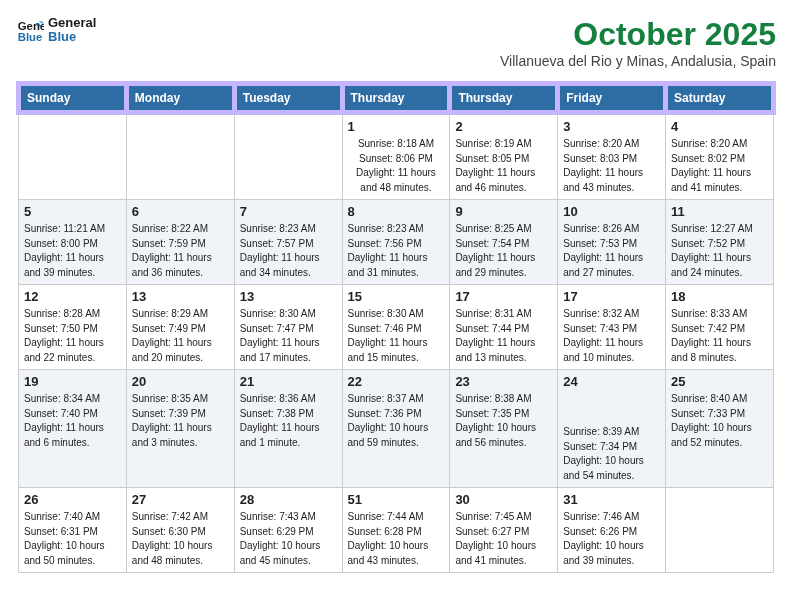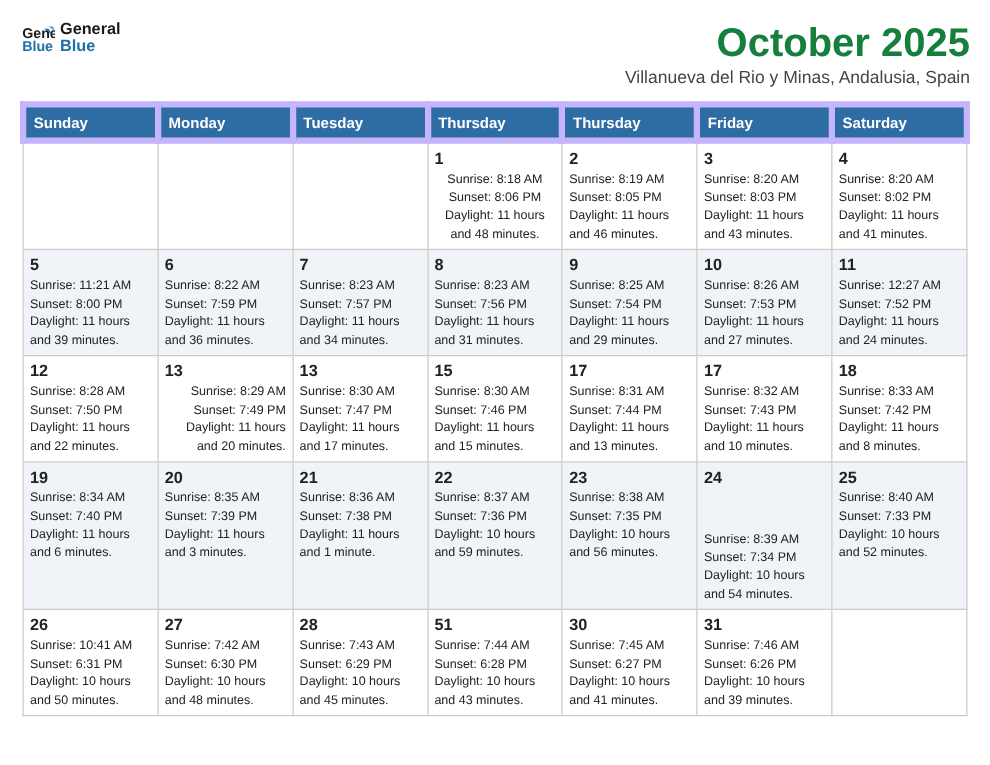--- a/index.html
+++ b/index.html
@@ -188,21 +188,21 @@
       </tr>
       <tr>
         <td>
           <span class="day-num">12</span>
           <div class="day-info" style="white-space: pre-line;">Sunrise: 8:28 AM
 Sunset: 7:50 PM
 Daylight: 11 hours and 22 minutes.</div>
         </td>
         <td>
           <span class="day-num">13</span>
-          <div class="day-info" style="white-space: pre-line; text-align: right;">Sunrise: 8:29 AM
+          <div class="day-info" style="white-space: pre-line;">Sunrise: 8:29 AM
 Sunset: 7:49 PM
 Daylight: 11 hours and 20 minutes.</div>
         </td>
         <td>
           <span class="day-num">13</span>
           <div class="day-info" style="white-space: pre-line;">Sunrise: 8:30 AM
 Sunset: 7:47 PM
 Daylight: 11 hours and 17 minutes.</div>
         </td>
         <td>
@@ -270,21 +270,21 @@
         <td>
           <span class="day-num">25</span>
           <div class="day-info" style="white-space: pre-line;">Sunrise: 8:40 AM
 Sunset: 7:33 PM
 Daylight: 10 hours and 52 minutes.</div>
         </td>
       </tr>
       <tr>
         <td>
           <span class="day-num">26</span>
-          <div class="day-info" style="white-space: pre-line;">Sunrise: 10:41 AM
+          <div class="day-info" style="white-space: pre-line;">Sunrise: 7:40 AM
 Sunset: 6:31 PM
 Daylight: 10 hours and 50 minutes.</div>
         </td>
         <td>
           <span class="day-num">27</span>
           <div class="day-info" style="white-space: pre-line;">Sunrise: 7:42 AM
 Sunset: 6:30 PM
 Daylight: 10 hours and 48 minutes.</div>
         </td>
         <td>

